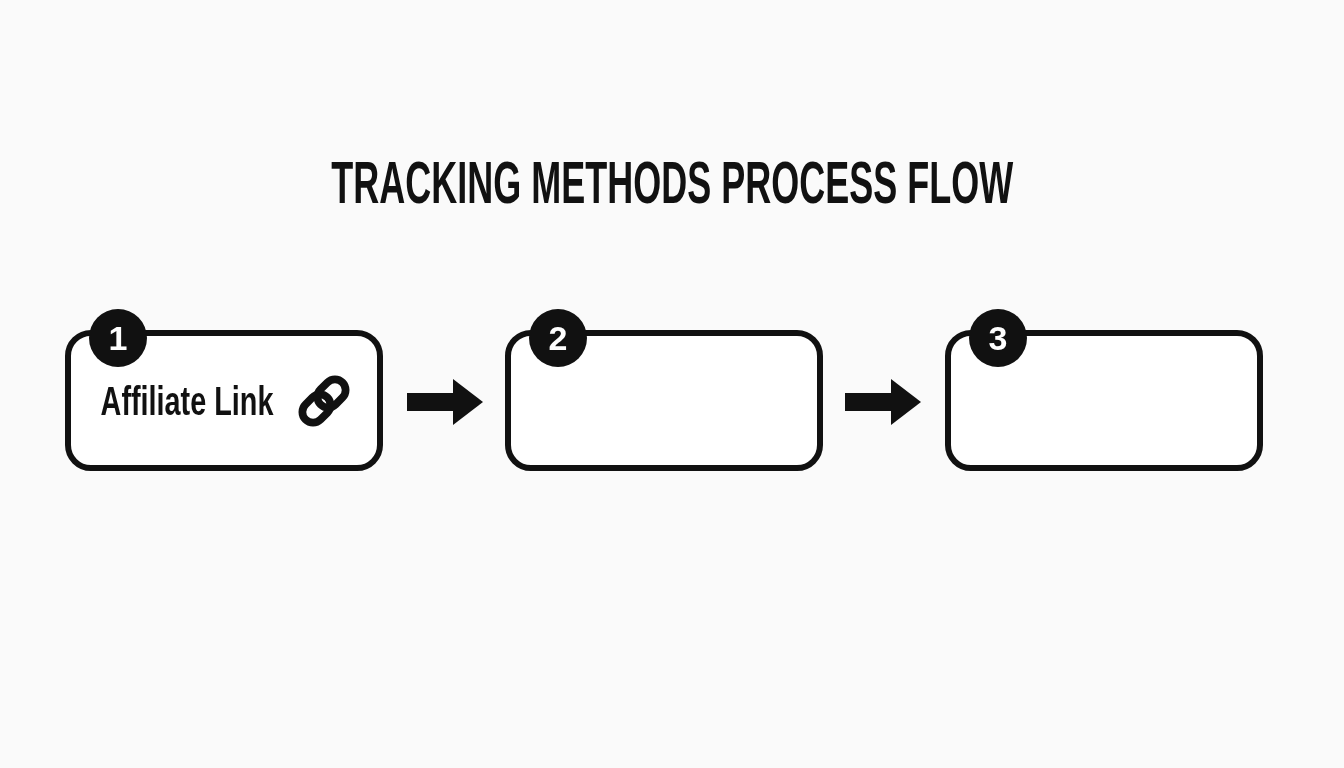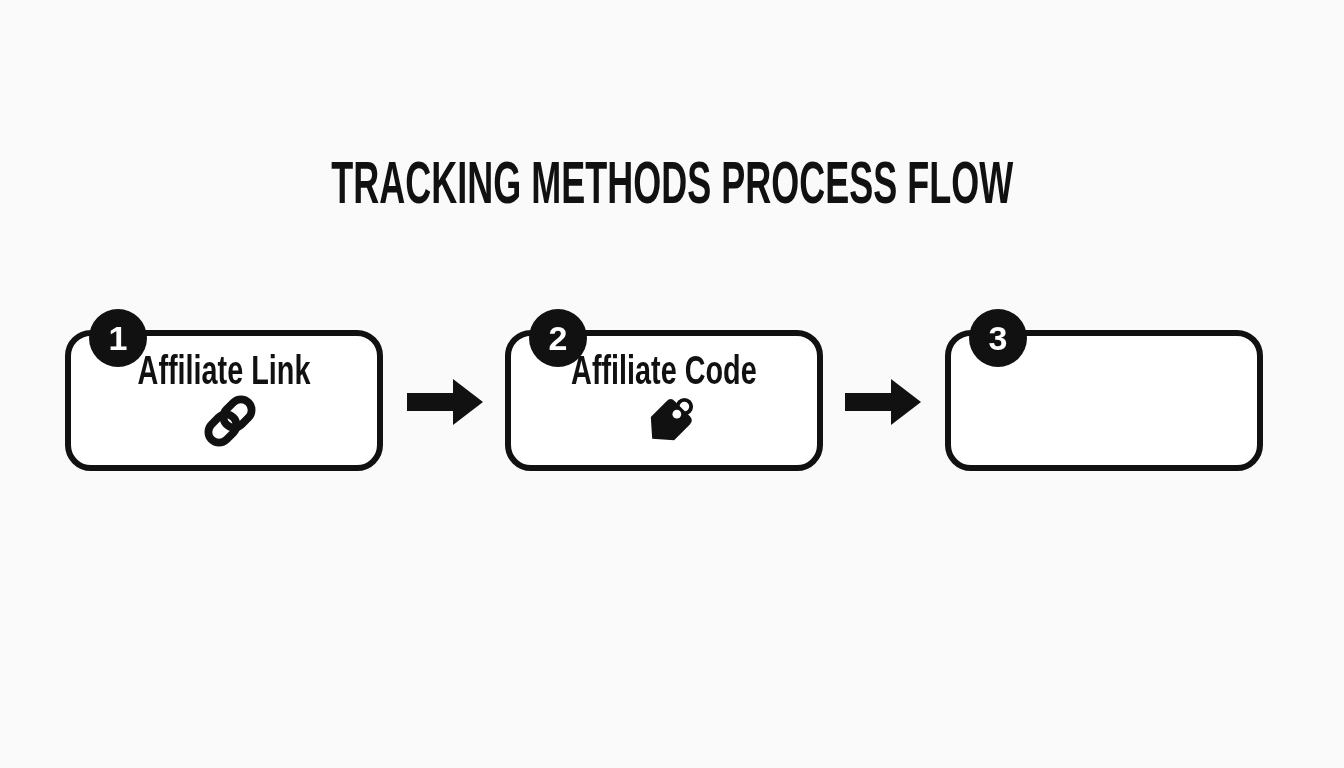--- a/index.html
+++ b/index.html
@@ -64,21 +64,20 @@
     font-weight: 700;
     font-size: 34px;
     line-height: 1;
   }
   .step-content {
     position: absolute;
     inset: 0;
     display: flex;
     align-items: center;
     justify-content: center;
-    flex-direction: column;
   }
   .step-label {
     display: inline-block;
     font-weight: 700;
     font-size: 40px;
     line-height: 1;
     white-space: nowrap;
     transform: scaleX(0.72);
     margin: 0 -26px;
     color: var(--ink);
@@ -131,32 +130,20 @@
     <svg viewBox="0 0 76 46">
       <rect x="0" y="14" width="48" height="18" fill="currentColor"></rect>
       <polygon points="46,0 76,23 46,46" fill="currentColor"></polygon>
     </svg>
   </div>
 
   <div class="step-box pos-2">
     <div class="badge">
       <span>2</span>
     </div>
-    <div class="step-content">
-      <span class="step-label">Affiliate Code</span>
-      <span class="step-icon">
-        <svg viewBox="0 0 64 64">
-          <g transform="rotate(-45 32 32)">
-            <circle cx="53" cy="32" r="7" fill="none" stroke="currentColor" stroke-width="4"></circle>
-            <path d="M6 32 L21 15 H44 Q50 15 50 21 V43 Q50 49 44 49 H21 Z" fill="currentColor"></path>
-            <circle cx="42" cy="32" r="4.5" fill="#ffffff"></circle>
-          </g>
-        </svg>
-      </span>
-    </div>
   </div>
 
   <div class="connector pos-2">
     <svg viewBox="0 0 76 46">
       <rect x="0" y="14" width="48" height="18" fill="currentColor"></rect>
       <polygon points="46,0 76,23 46,46" fill="currentColor"></polygon>
     </svg>
   </div>
 
   <div class="step-box pos-3">

